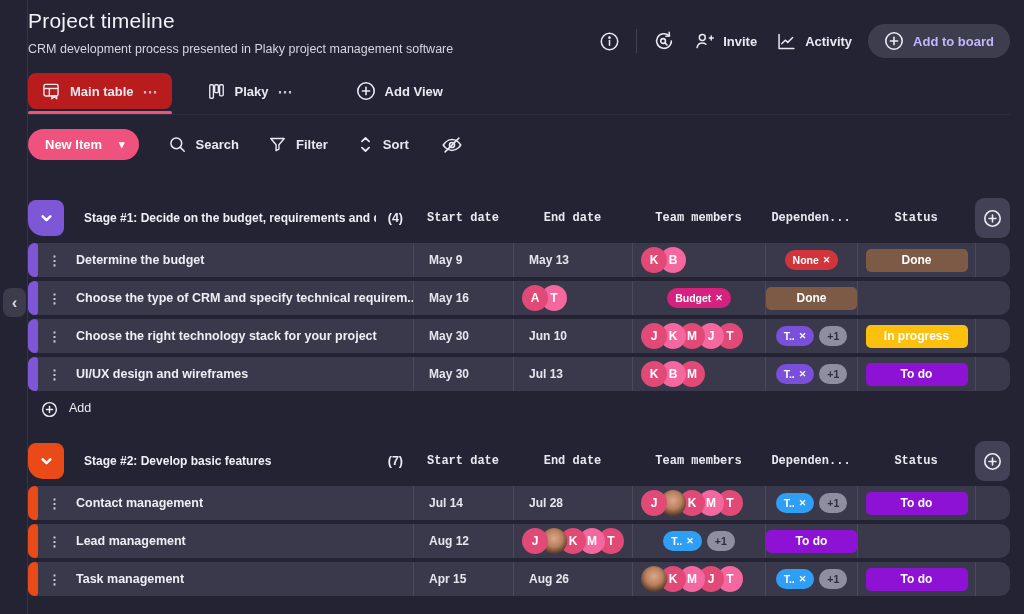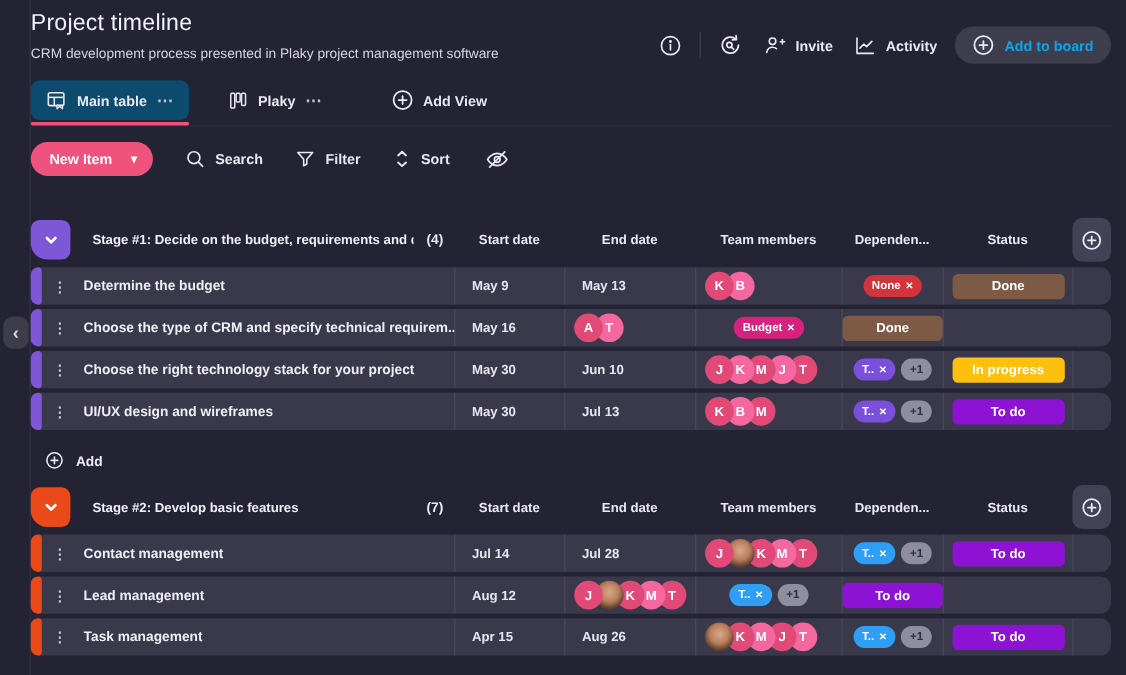--- a/index.html
+++ b/index.html
@@ -17,47 +17,47 @@
     font-size:17px; font-weight:700; z-index:6; cursor:pointer; line-height:1; }
   .page { position:relative; padding-left:28px; }
   .page-title { padding-top:9px; font-size:21px; font-weight:500; letter-spacing:.2px; color:#f3f2f8; }
   .page-subtitle { margin-top:9px; font-size:12.5px; font-weight:400; color:#d6d4e0; }
 
   .top-actions { position:absolute; top:24px; right:14px; display:flex; align-items:center; gap:13px; height:34px; }
   .icon-btn { display:flex; align-items:center; justify-content:center; width:28px; height:28px; cursor:pointer; }
   .action-btn { display:flex; align-items:center; gap:8px; font-size:13px; font-weight:600; color:#eae9f1; cursor:pointer; padding:0 3px; }
   .vdiv { width:1px; height:24px; background:rgba(255,255,255,.14); }
   .pill-btn { display:flex; align-items:center; gap:9px; background:#3e3d4e; border-radius:17px; height:34px;
-    padding:0 16px; font-size:13px; font-weight:600; color:#0ea5e9; cursor:pointer; }
+    padding:0 16px; font-size:13px; font-weight:600; color:#c4b5fd; cursor:pointer; }
 
   .tabs { display:flex; align-items:flex-start; margin-top:17px; margin-right:14px; border-bottom:1px solid rgba(255,255,255,.05); }
   .tabwrap { display:flex; flex-direction:column; }
   .tab { display:flex; align-items:center; gap:9px; height:36px; padding:0 13px; font-size:13px; font-weight:600;
     color:#eae9f1; cursor:pointer; white-space:nowrap; }
-  .tab.selected { background:#0c4a6e; border-radius:8px; }
+  .tab.selected { background:#b91c1c; border-radius:8px; }
   .tab-underline { height:3px; background:#f0527e; border-radius:2px; margin-top:2px; }
   .dots { color:#c2c1cf; font-size:15px; letter-spacing:1px; line-height:1; }
   .tab-kanban { margin-left:22px; } .tab-addview { margin-left:36px; }
 
   .toolbar { display:flex; align-items:center; margin-top:14px; gap:29px; height:31px; }
   .new-item-btn { display:flex; align-items:center; background:#f0527e; height:31px; border-radius:16px;
     padding:0 14px 0 17px; font-size:13px; font-weight:600; color:#fff; gap:17px; cursor:pointer; }
   .new-item-btn .caret { font-size:11px; }
   .tool { display:flex; align-items:center; gap:9px; font-size:13px; font-weight:600; color:#eae9f1; cursor:pointer; }
 
   .board { margin-top:38px; width:982px; }
   .grid { display:grid; grid-template-columns:385px 100px 119px 133px 92px 118px 35px; }
   .group-header { height:40px; margin-bottom:5px; align-items:center; }
   .gh-name { display:flex; align-items:center; height:100%; }
   .collapse-group-btn { width:36px; height:36px; border-radius:8px 8px 8px 15px; display:flex;
     align-items:center; justify-content:center; cursor:pointer; flex:none; }
   .gh-title { margin-left:20px; font-size:12px; font-weight:700; color:#f0eff6; white-space:nowrap;
     overflow:hidden; max-width:292px; }
   .gh-count { margin-left:auto; margin-right:10px; font-size:12.5px; font-weight:700; color:#eceaf2; }
-  .col-head { display:flex; align-items:center; justify-content:center; font-size:12px; font-weight:700; color:#eae9f1; height:100%; }
+  .col-head { display:flex; align-items:center; justify-content:center; font-size:12px; font-weight:700; color:#eae9f1; height:100%;font-family:Liberation Mono, monospace; }
   .gh-plus-cell { display:flex; align-items:center; justify-content:center; height:100%; }
   .gh-plus { width:35px; height:40px; background:#424155; border-radius:9px; display:flex;
     align-items:center; justify-content:center; cursor:pointer; }
 
   .row { position:relative; height:34px; margin-bottom:4px; background:#3a394b; border-radius:8px 10px 10px 8px; }
   .row-strip { position:absolute; left:0; top:0; bottom:0; width:10px; border-radius:8px 4px 4px 8px; }
   .cell { display:flex; align-items:center; height:100%; min-width:0; }
   .bordered { border-left:1px solid rgba(255,255,255,.09); }
   .name-cell { padding-left:20px; gap:15px; }
   .kebab { color:#cbcad8; font-size:13px; font-weight:700; line-height:11px; cursor:pointer; }
@@ -69,22 +69,22 @@
   .avatar + .avatar { margin-left:-7px; }
   .avatar.photo { background:radial-gradient(circle at 50% 40%, #dba88a 0%, #b97f5e 42%, #5d3f2e 72%, #3a2a21 100%); }
   .deps-cell { justify-content:center; gap:5px; cursor:pointer; }
   .dep-pill { height:20px; border-radius:10px; padding:0 8px; display:inline-flex; align-items:center; gap:4px;
     font-size:10.5px; font-weight:700; color:#fff; white-space:nowrap; cursor:pointer; }
   .dep-pill .x { font-size:9px; }
   .dep-pill.muted { color:#2f2e3e; }
   .status-cell { justify-content:center; }
   .status-pill { width:102px; height:23px; border-radius:5px; display:flex; align-items:center; justify-content:center;
     font-size:12px; font-weight:700; color:#fff; cursor:pointer; }
-  .add-row { display:flex; align-items:flex-end; gap:11px; margin:10px 0 0 13px; height:26px;
-    font-size:12.5px; font-weight:700; color:#eceaf2; cursor:pointer; }
+  .add-row { display:flex; align-items:flex-start; gap:11px; margin:10px 0 0 13px; height:26px;
+    font-size:12.5px; font-weight:400; color:#eceaf2; cursor:pointer; }
   .group + .group { margin-top:14px; }
   svg { display:block; }
 </style>
 </head>
 <body>
 
 <div class="left-rail"></div>
 <div class="collapse-btn">
   <span>‹</span>
 </div>

